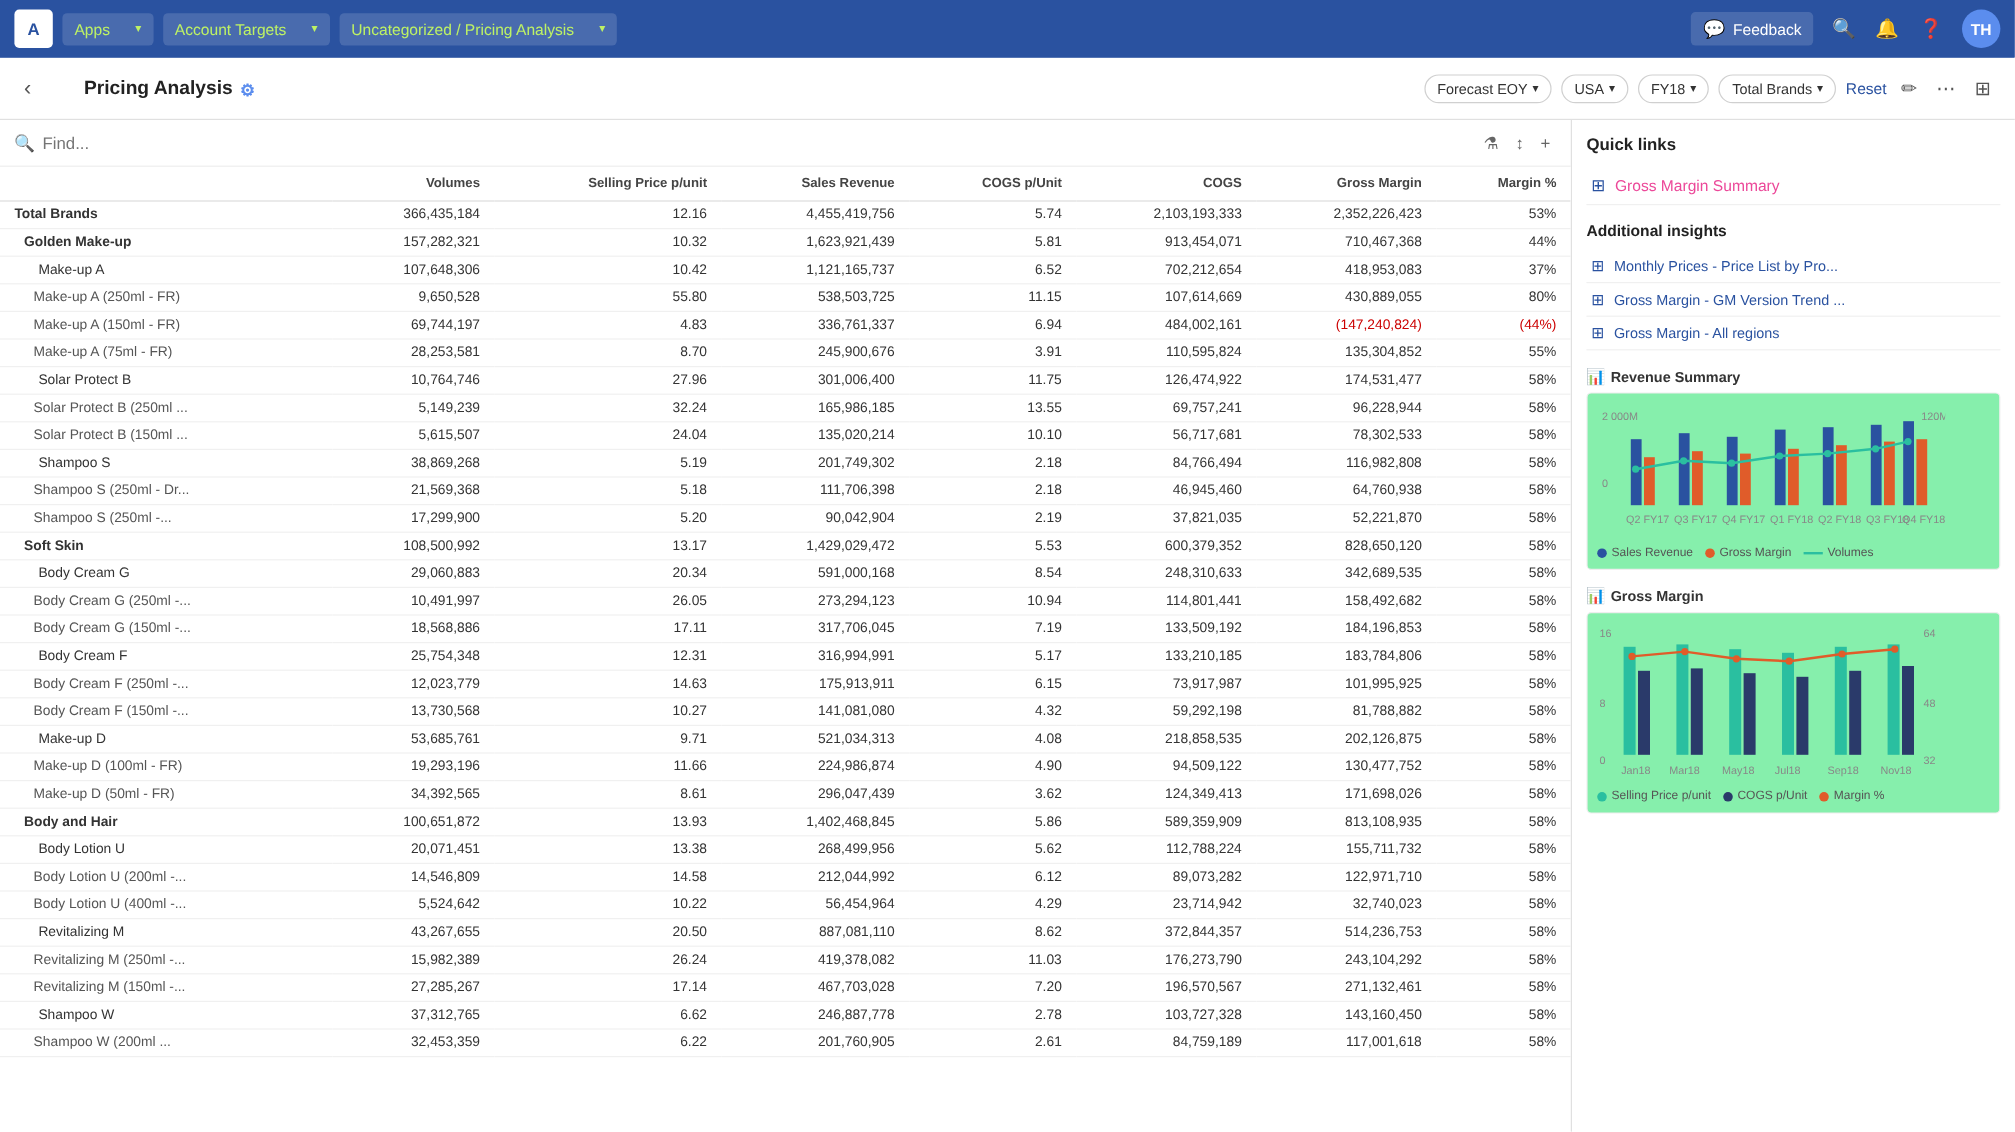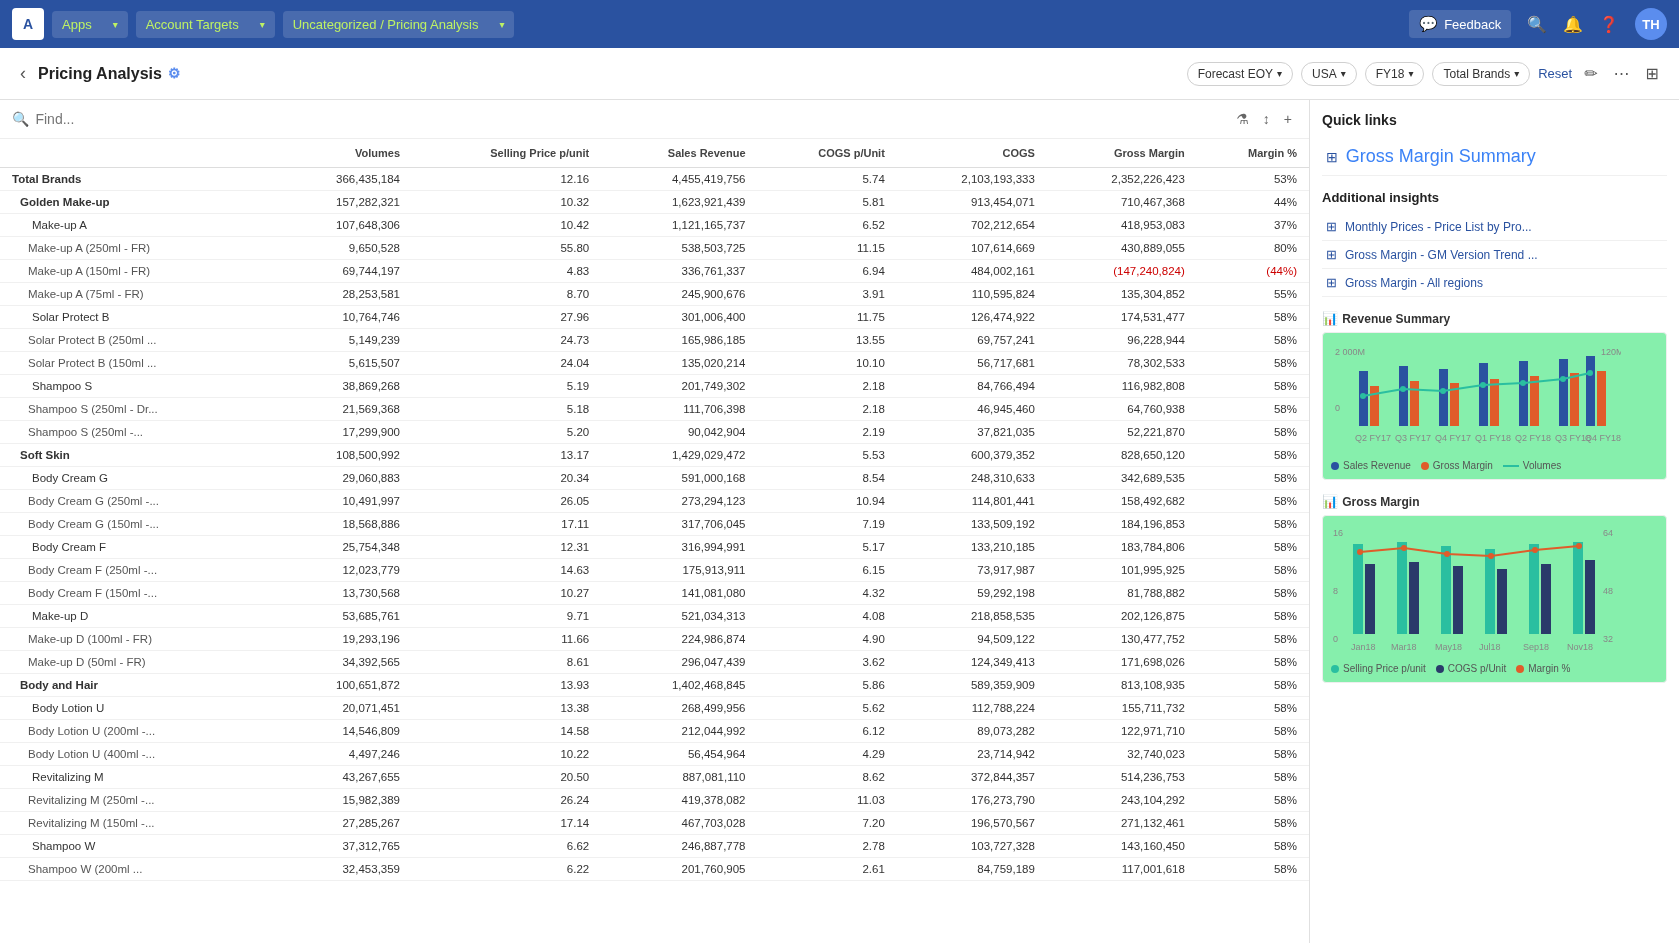--- a/index.html
+++ b/index.html
@@ -15,21 +15,21 @@
     .nav-right { margin-left: auto; display: flex; align-items: center; gap: 16px; }
     .nav-icon-btn { color: white; background: none; border: none; cursor: pointer; font-size: 16px; display: flex; align-items: center; gap: 4px; }
     .nav-feedback { display: flex; align-items: center; gap: 6px; color: white; font-size: 13px; background: rgba(255,255,255,0.15); border-radius: 4px; padding: 5px 10px; cursor: pointer; }
     .nav-avatar { width: 32px; height: 32px; border-radius: 50%; background: #5b8dee; display: flex; align-items: center; justify-content: center; color: white; font-weight: bold; font-size: 13px; }
 
     
     .second-bar {
       display: flex; align-items: center; background: white; height: 52px; padding: 0 16px; border-bottom: 1px solid #e0e0e0; position: fixed; top: 48px; left: 0; right: 0; z-index: 99; gap: 8px;
     }
     .back-btn { background: none; border: none; cursor: pointer; color: #555; font-size: 18px; padding: 4px; }
-    .page-title { font-size: 16px; font-weight: 600; color: #222; display: flex; align-items: flex-start; gap: 6px; }
+    .page-title { font-size: 16px; font-weight: 600; color: #222; display: flex; align-items: flex-end; gap: 6px; margin-left: 32px; }
     .settings-icon { color: #5b8dee; font-size: 14px; cursor: pointer; }
     .toolbar-right { margin-left: auto; display: flex; align-items: center; gap: 8px; }
     .filter-pill { display: flex; align-items: center; gap: 4px; border: 1px solid #d0d0d0; border-radius: 16px; padding: 4px 10px; font-size: 12px; cursor: pointer; background: white; color: #333; }
     .filter-pill .caret { font-size: 10px; }
     .reset-btn { color: #2a52a0; background: none; border: none; cursor: pointer; font-size: 13px; font-weight: 500; }
     .icon-btn { background: none; border: none; cursor: pointer; color: #555; font-size: 16px; padding: 4px; }
 
     
     .main-layout { display: flex; position: fixed; top: 100px; left: 0; right: 0; bottom: 0; }
 
@@ -52,21 +52,21 @@
     .row-level-0 td:first-child { font-weight: 700; }
     .row-level-1 td:first-child { font-weight: 600; padding-left: 20px; }
     .row-level-2 td:first-child { font-weight: 500; padding-left: 32px; }
     .row-level-3 td:first-child { font-weight: 400; padding-left: 28px; color: #555; }
 
     
     .right-panel { width: 370px; background: white; border-left: 1px solid #e0e0e0; overflow-y: auto; padding: 12px; }
     .quick-links-title { font-size: 14px; font-weight: 600; color: #222; margin-bottom: 10px; }
     .quick-link-item { display: flex; align-items: center; gap: 8px; padding: 8px 4px; border-bottom: 1px solid #f0f0f0; cursor: pointer; }
     .quick-link-icon { color: #2a52a0; font-size: 14px; }
-    .quick-link-label { font-size: 18px; color: #3b82f6; }
+    .quick-link-label { font-size: 13px; color: #ec4899; }
 
     .additional-insights-title { font-size: 13px; font-weight: 600; color: #222; margin: 14px 0 8px; }
     .insight-item { display: flex; align-items: center; gap: 8px; padding: 6px 4px; border-bottom: 1px solid #f0f0f0; cursor: pointer; }
     .insight-icon { color: #2a52a0; font-size: 13px; }
     .insight-label { font-size: 12px; color: #2a52a0; }
 
     .chart-section { margin-top: 14px; }
     .chart-title { font-size: 12px; font-weight: 600; color: #333; margin-bottom: 6px; display: flex; align-items: center; gap: 4px; }
     .chart-icon { color: #333; font-size: 13px; }
     .chart-area { background: #86efac; border: 1px solid #eee; border-radius: 4px; padding: 8px; }
@@ -229,21 +229,21 @@
               <td>27.96</td>
               <td>301,006,400</td>
               <td>11.75</td>
               <td>126,474,922</td>
               <td>174,531,477</td>
               <td>58%</td>
             </tr>
             <tr class="row-level-3">
               <td>Solar Protect B (250ml ...</td>
               <td>5,149,239</td>
-              <td>24.73</td>
+              <td>32.24</td>
               <td>165,986,185</td>
               <td>13.55</td>
               <td>69,757,241</td>
               <td>96,228,944</td>
               <td>58%</td>
             </tr>
             <tr class="row-level-3">
               <td>Solar Protect B (150ml ...</td>
               <td>5,615,507</td>
               <td>24.04</td>
@@ -408,21 +408,21 @@
               <td>14,546,809</td>
               <td>14.58</td>
               <td>212,044,992</td>
               <td>6.12</td>
               <td>89,073,282</td>
               <td>122,971,710</td>
               <td>58%</td>
             </tr>
             <tr class="row-level-3">
               <td>Body Lotion U (400ml -...</td>
-              <td>4,497,246</td>
+              <td>5,524,642</td>
               <td>10.22</td>
               <td>56,454,964</td>
               <td>4.29</td>
               <td>23,714,942</td>
               <td>32,740,023</td>
               <td>58%</td>
             </tr>
             <tr class="row-level-2">
               <td>Revitalizing M</td>
               <td>43,267,655</td>

